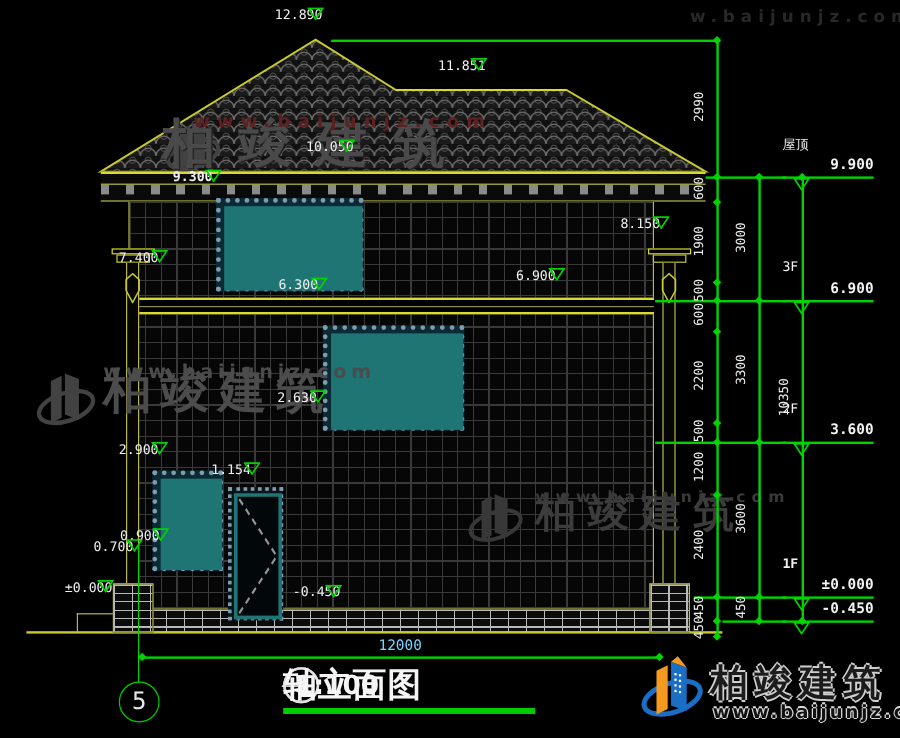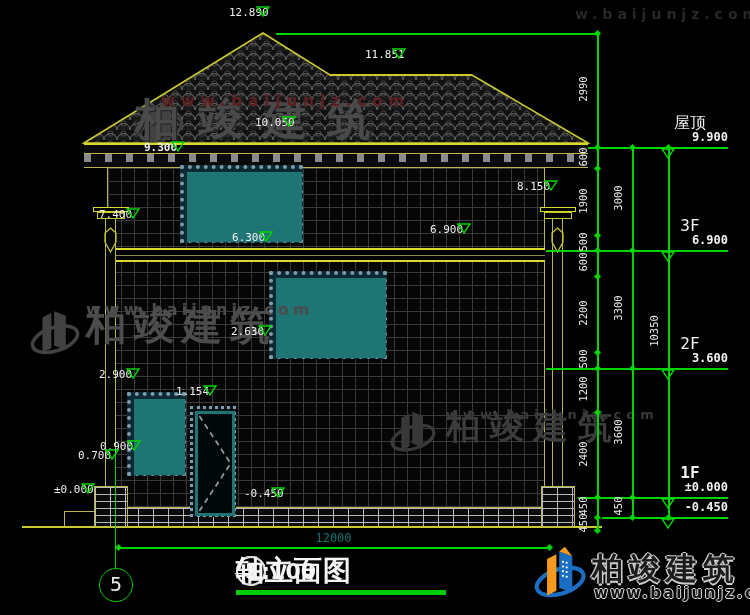--- a/index.html
+++ b/index.html
@@ -52,23 +52,23 @@
   
   #dims{left:0;top:0;width:750px;height:615px;z-index:6;pointer-events:none;}
   .dline{background:#00d400;}
   .tick{width:5px;height:5px;background:#00d400;transform:rotate(45deg);}
   .dim-label{width:44px;text-align:center;font-size:10.5px;color:#ececec;
     transform:rotate(-90deg);white-space:nowrap;}
   .fm{width:68px;text-align:center;}
   .fm .t{position:relative;display:block;font-size:11px;color:#f0f0f0;white-space:nowrap;}
   .fm .l{position:relative;display:block;height:0;border-top:1.5px solid #00d400;margin-top:1px;}
   .fm svg{position:relative;display:block;margin:0 auto;}
-  .rm-floor{font-size:16px;color:#f2f2f2;text-align:center;width:76px;}
+  .rm-floor{font-size:11px;color:#f2f2f2;text-align:left;width:76px;}
   .rm-val{font-size:12px;color:#f2f2f2;text-align:right;width:76px;font-weight:bold;}
-  .htext{font-size:12px;color:#0f766e;text-align:center;}
+  .htext{font-size:12px;color:#7dd3fc;text-align:center;}
 
   
   .axis-bubble{left:99px;top:568px;width:34px;height:34px;border:1.8px solid #00cc00;
     border-radius:50%;color:#e8e8e8;font-size:20px;line-height:31px;text-align:center;z-index:6;}
   .axis-line{left:115px;top:455px;width:0;height:114px;border-left:1.5px solid #00d400;z-index:5;}
   .titlebar{left:236px;top:554px;height:34px;display:flex;align-items:center;gap:3px;z-index:7;
     color:#f5f5f5;font-family:"DejaVu Sans","Liberation Sans",sans-serif;}
   .titlebar .circ{position:static;width:30px;height:30px;border:2px solid #e0e0e0;border-radius:50%;
     font-size:19px;line-height:27px;text-align:center;flex:none;}
   .titlebar .dash{position:static;font-size:18px;margin:0 -2px;}

